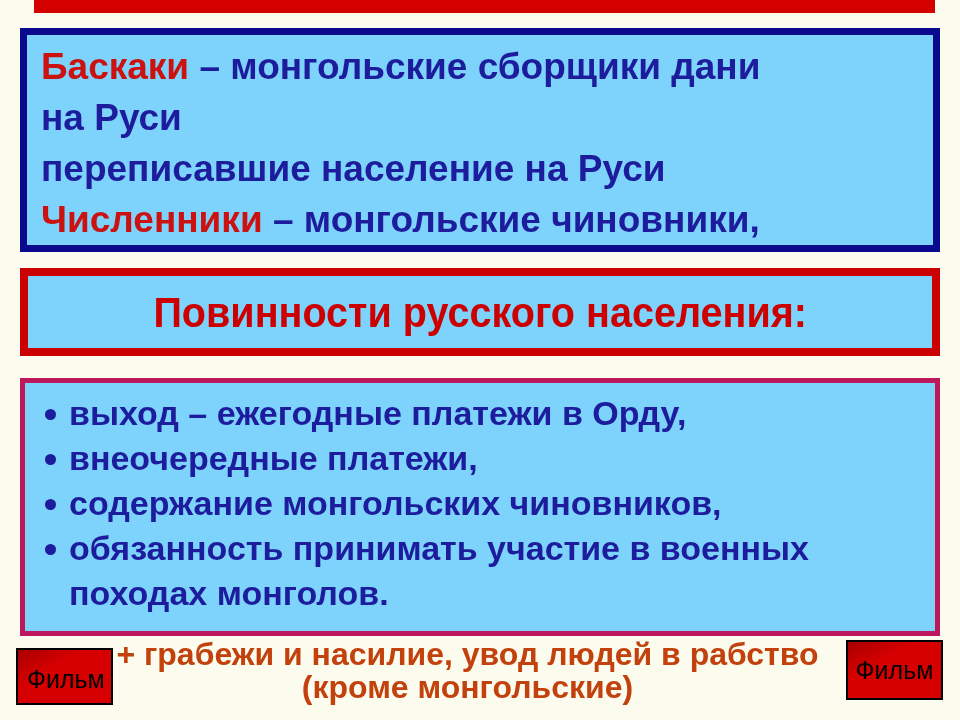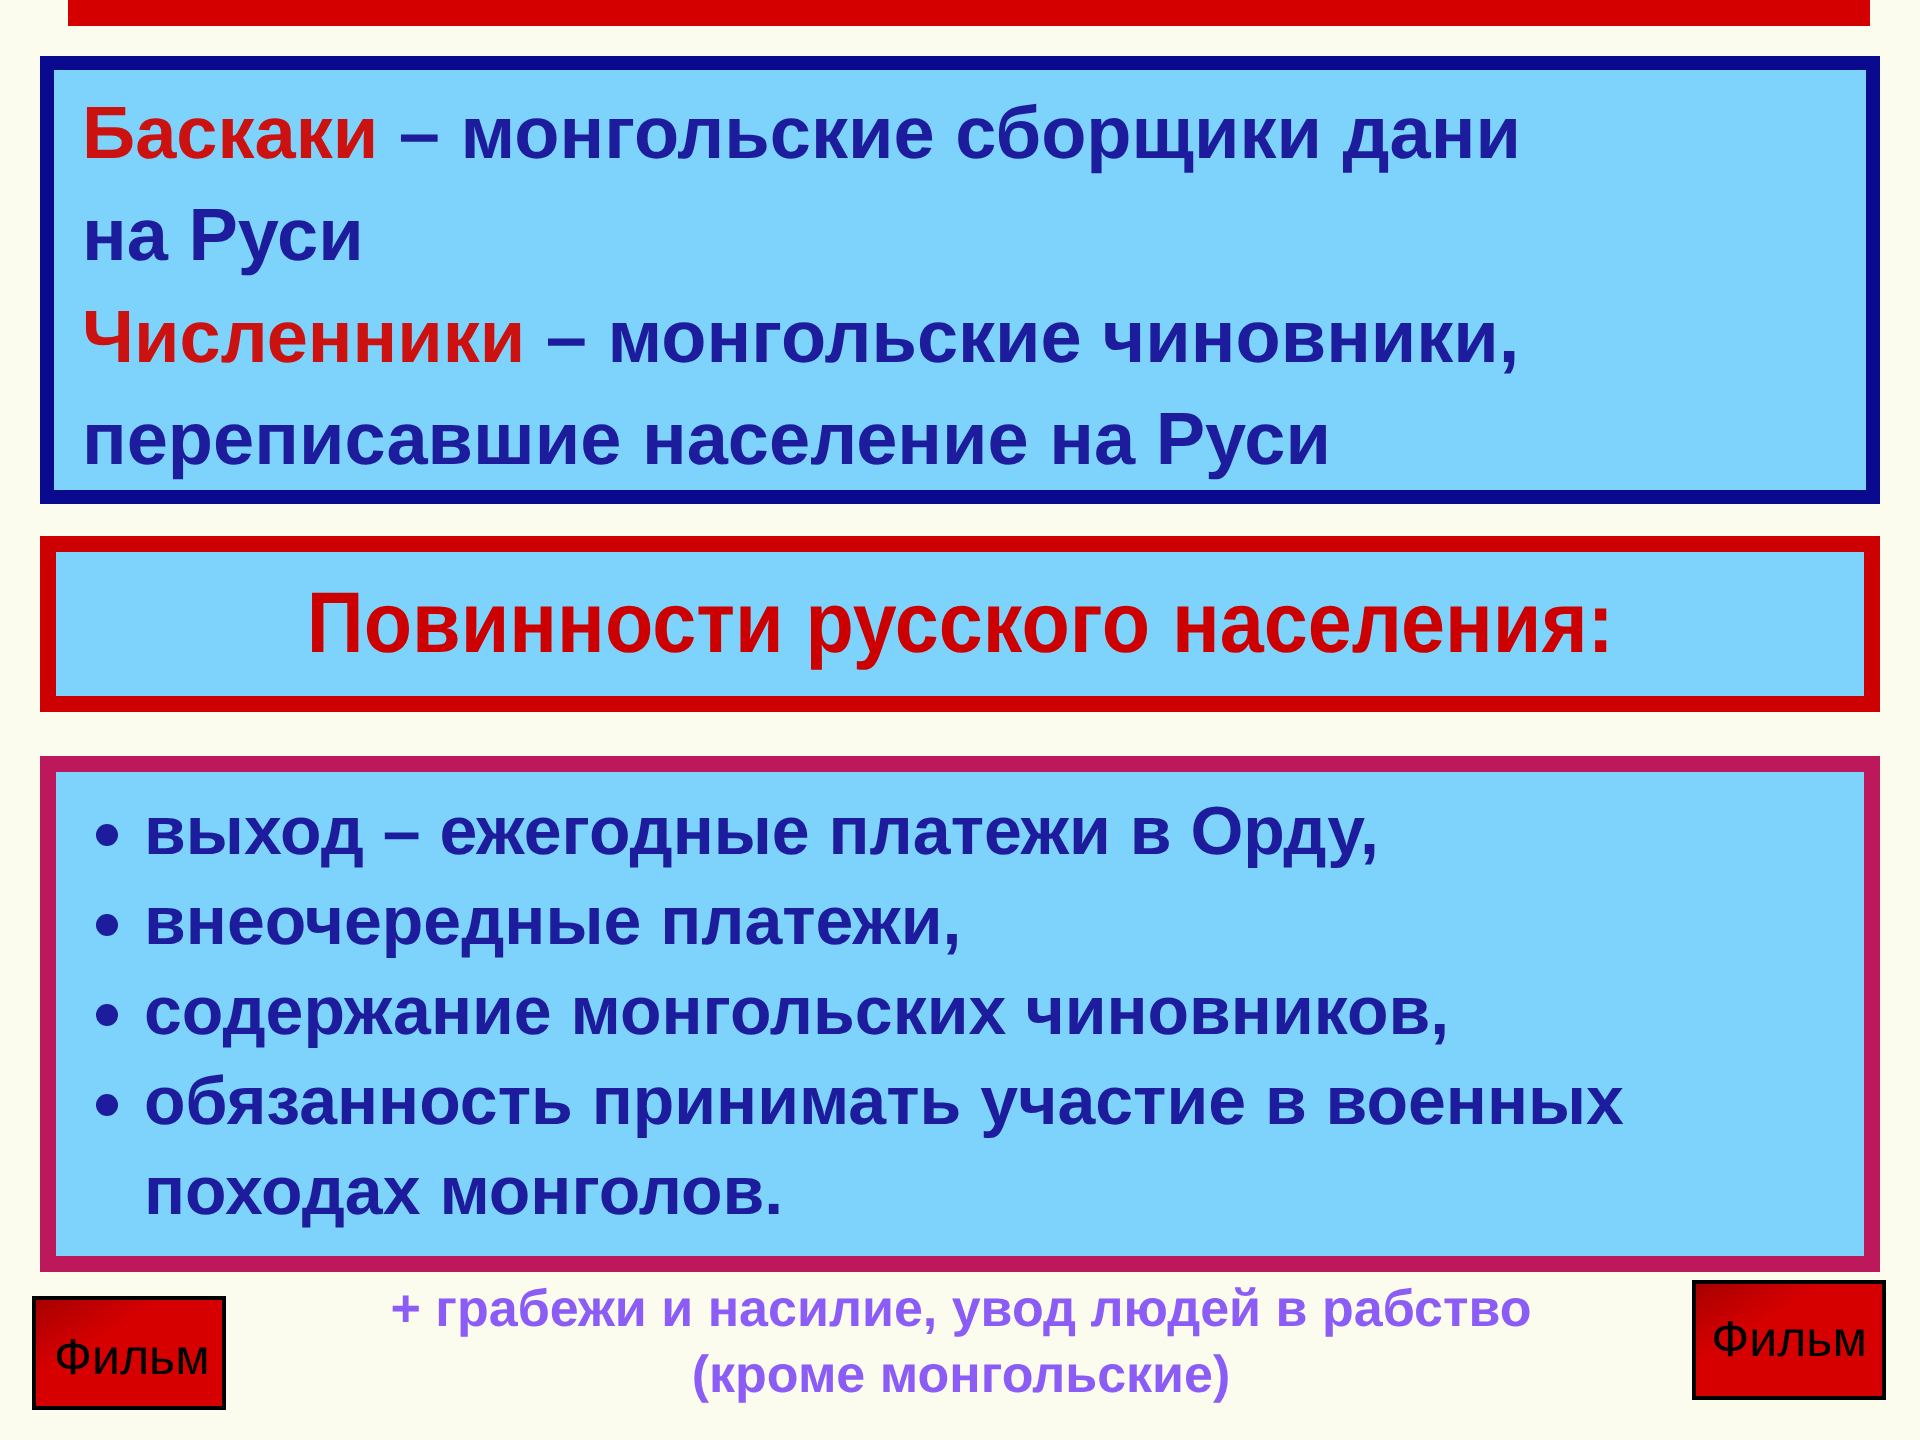--- a/index.html
+++ b/index.html
@@ -60,21 +60,21 @@
     font-size: 43px;
     transform: scaleX(0.92);
     transform-origin: 50% 50%;
     white-space: nowrap;
   }
 
   
   .duties-box {
     top: 378px;
     height: 258px;
-    border: 8px solid #be185d;
+    border: 5px solid #be185d;
     padding-top: 8px;
   }
   .duty {
     display: flex;
     align-items: flex-start;
   }
   .bullet-dot {
     flex: 0 0 auto;
     width: 11px; height: 11px;
     border-radius: 50%;
@@ -84,25 +84,25 @@
   .duty-text {
     color: #1c1c9c;
     font-size: 34px;
     line-height: 45px;
     white-space: nowrap;
   }
 
   
   .footnote {
     position: absolute;
-    left: 13px; top: 638px;
+    left: 0; top: 638px;
     width: 935px;
     text-align: center;
-    color: #8b5cf6;
-    font-size: 26px;
+    color: #c2410c;
+    font-size: 32px;
     line-height: 33px;
     z-index: 1;
     white-space: nowrap;
   }
 
   
   .film-btn {
     position: absolute;
     z-index: 5;
     box-sizing: border-box;
@@ -133,22 +133,22 @@
 </head>
 <body>
 
 <div class="slide">
 
   <div class="top-red-bar"></div>
 
   <section class="box definitions-box">
     <div class="def-line"><span class="term-red">Баскаки</span><span> – монгольские сборщики дани</span></div>
     <div class="def-line"><span>на Руси</span></div>
+    <div class="def-line"><span>переписавшие население на Руси</span></div>
     <div class="def-line"><span class="term-red">Численники</span><span> – монгольские чиновники,</span></div>
-    <div class="def-line"><span>переписавшие население на Руси</span></div>
   </section>
 
   <section class="box title-box">
     <span class="title-text">Повинности русского населения:</span>
   </section>
 
   <section class="box duties-box">
     <div class="duty">
       <span class="bullet-dot"></span>
       <div class="duty-text">выход – ежегодные платежи в Орду,</div>

